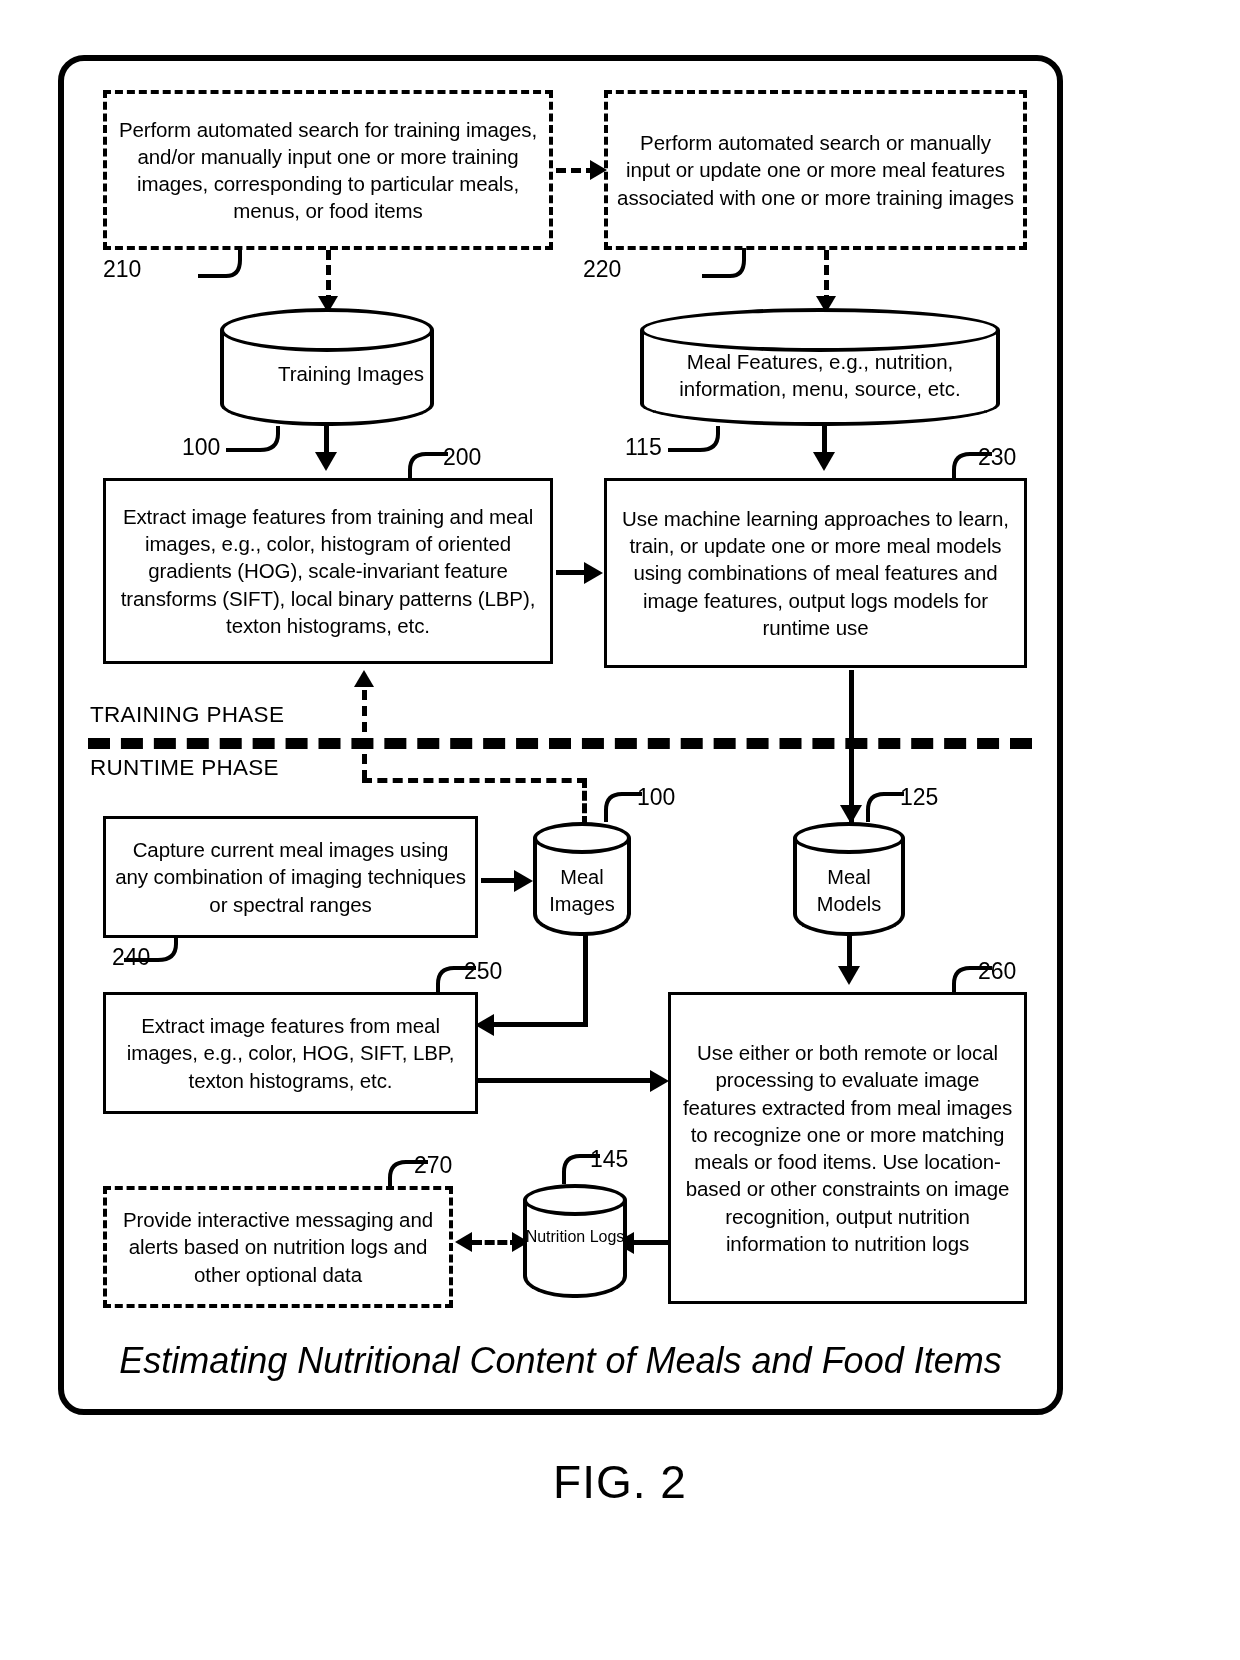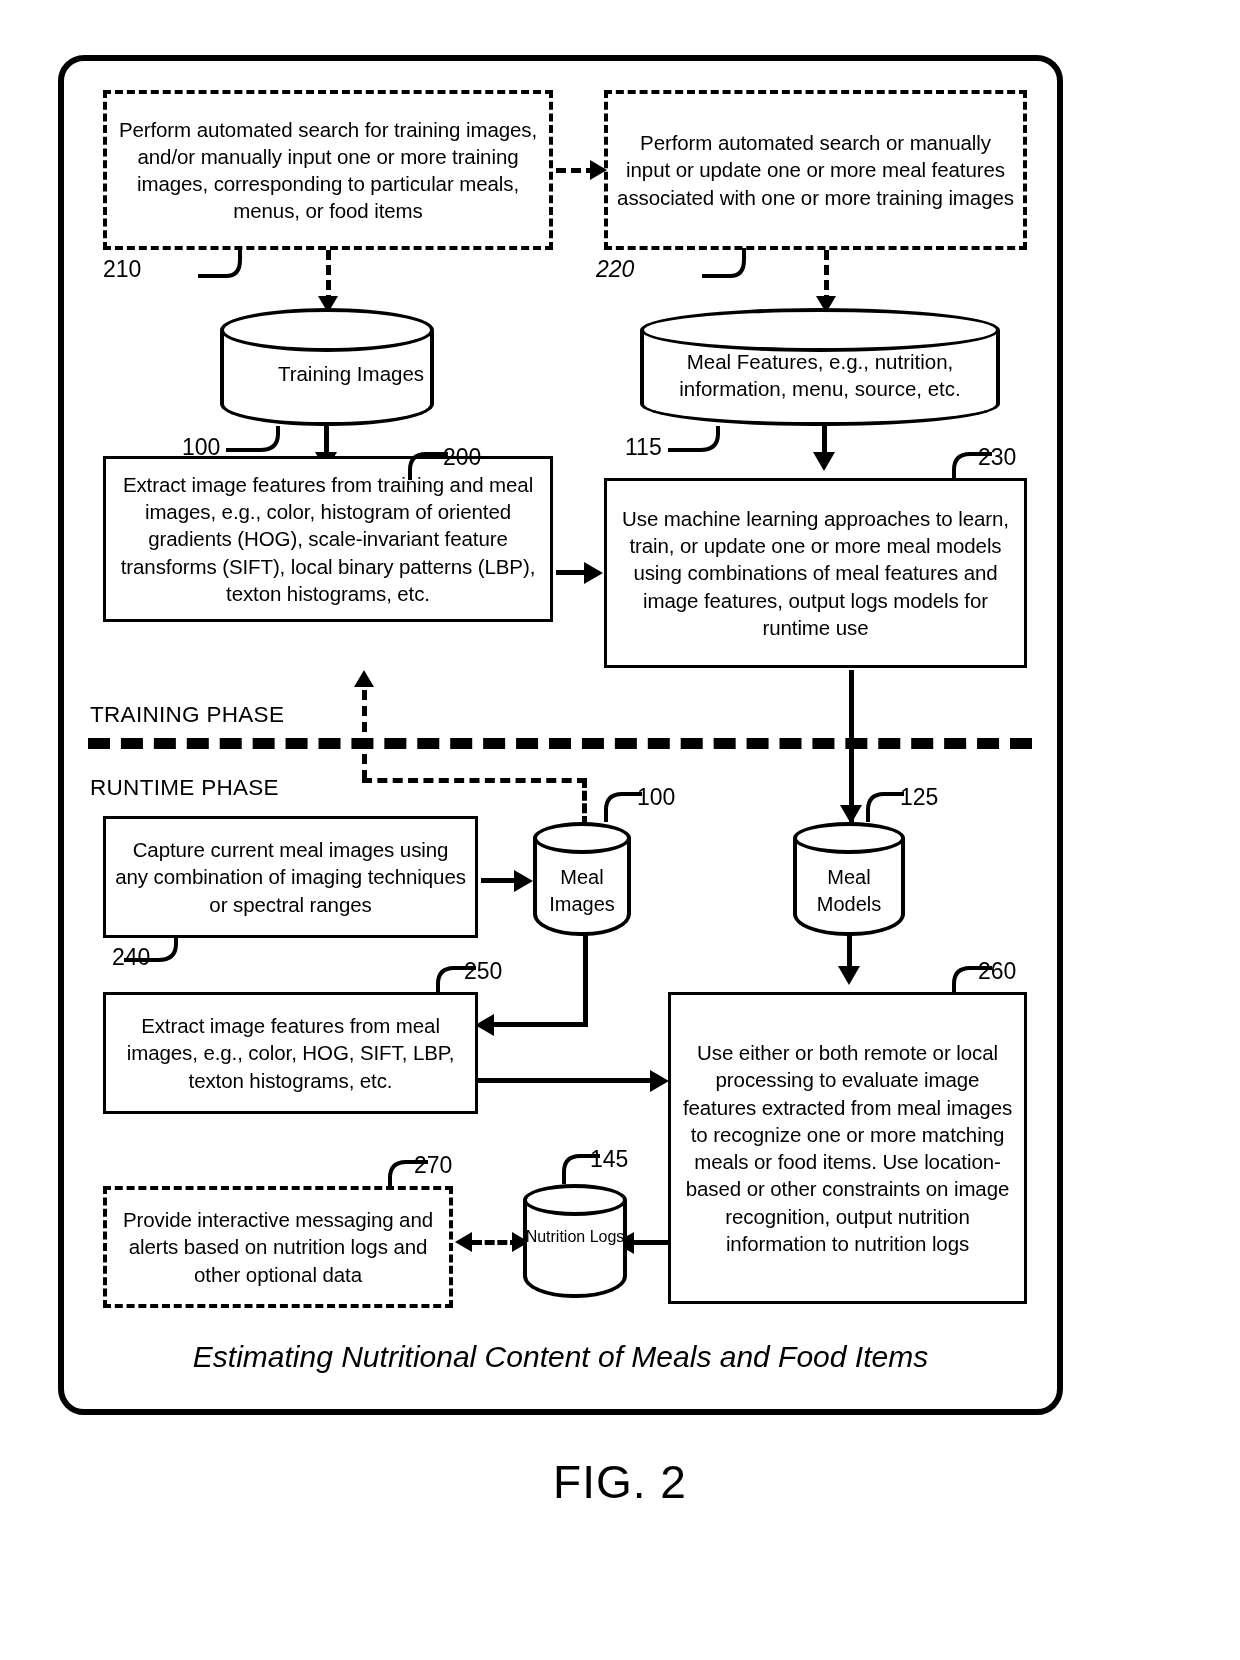--- a/index.html
+++ b/index.html
@@ -170,21 +170,21 @@
     z-index: 8;
   }
 
   
   #figure-caption {
     position: absolute;
     left: 58px; top: 1340px;
     width: 1005px;
     text-align: center;
     font-style: italic;
-    font-size: 30px;
+    font-size: 36px;
     z-index: 9;
   }
   #fig-number {
     position: absolute;
     left: 0; top: 1455px;
     width: 1240px;
     text-align: center;
     font-size: 46px;
     letter-spacing: 1px;
   }
@@ -201,21 +201,21 @@
   <path d="M2,28 L30,28 Q44,28 44,12 L44,0" stroke="#000" stroke-width="4" fill="none"></path>
 </svg>
 <div class="ref" style="left:103px; top:256px;">210</div>
 
 <div class="node dashed-box" id="box-220" style="left:604px; top:90px; width:423px; height:160px;">
   <span class="txt">Perform automated search or manually input or update one or more meal features associated with one or more training images</span>
 </div>
 <svg class="leader" style="left:700px; top:248px; width:60px; height:32px;">
   <path d="M2,28 L30,28 Q44,28 44,12 L44,0" stroke="#000" stroke-width="4" fill="none"></path>
 </svg>
-<div class="ref" style="left:596px; top:256px;font-style:italic;">220</div>
+<div class="ref" style="left:583px; top:256px;">220</div>
 
 <div class="dln dln-h" style="left:556px; top:168px; width:40px;"></div>
 <div class="arrow-right-sm" style="left:590px; top:160px;"></div>
 
 <div class="dln dln-v" style="left:326px; top:250px; height:55px;"></div>
 <div class="arrow-down-sm" style="left:318px; top:296px;"></div>
 
 <div class="dln dln-v" style="left:824px; top:250px; height:55px;"></div>
 <div class="arrow-down-sm" style="left:816px; top:296px;"></div>
 
@@ -238,21 +238,21 @@
   <div class="cyl-label" style="top:40px;">Meal Features, e.g., nutrition, information, menu, source, etc.</div>
 </div>
 <svg class="leader" style="left:664px; top:424px; width:58px; height:34px;">
   <path d="M54,2 L54,10 Q54,26 36,26 L4,26" stroke="#000" stroke-width="4" fill="none"></path>
 </svg>
 <div class="ref" style="left:625px; top:434px;">115</div>
 
 <div class="ln ln-v" style="left:822px; top:424px; height:35px;"></div>
 <div class="arrow-down" style="left:813px; top:452px;"></div>
 
-<div class="node solid-box" id="box-200" style="left:103px; top:456px; width:450px; height:166px;text-align:center;">
+<div class="node solid-box" id="box-200" style="left:103px; top:478px; width:450px; height:186px;text-align:center;">
   <span class="txt">Extract image features from training and meal images, e.g., color, histogram of oriented gradients (HOG), scale-invariant feature transforms (SIFT), local binary patterns (LBP), texton histograms, etc.</span>
 </div>
 <svg class="leader" style="left:404px; top:452px; width:48px; height:30px;">
   <path d="M44,2 L22,2 Q6,2 6,18 L6,28" stroke="#000" stroke-width="4" fill="none"></path>
 </svg>
 <div class="ref" style="left:443px; top:444px;">200</div>
 
 <div class="node solid-box" id="box-230" style="left:604px; top:478px; width:423px; height:190px;">
   <span class="txt">Use machine learning approaches to learn, train, or update one or more meal models using combinations of meal features and image features, output logs models for runtime use</span>
 </div>
@@ -262,21 +262,21 @@
 <div class="ref" style="left:978px; top:444px;">230</div>
 
 <div class="ln ln-h" style="left:556px; top:570px; width:32px;"></div>
 <div class="arrow-right" style="left:584px; top:562px;"></div>
 
 <div class="ln ln-v" style="left:849px; top:670px; height:155px;"></div>
 <div class="arrow-down" style="left:840px; top:805px;"></div>
 
 <div id="phase-divider"></div>
 <div class="phase-label" style="left:90px; top:702px;">TRAINING PHASE</div>
-<div class="phase-label" style="left:90px; top:755px;margin-top:20px;">RUNTIME PHASE</div>
+<div class="phase-label" style="left:90px; top:755px;">RUNTIME PHASE</div>
 
 <div class="dln dln-v" style="left:582px; top:778px; height:48px;"></div>
 <div class="dln dln-h" style="left:362px; top:778px; width:225px;"></div>
 <div class="dln dln-v" style="left:362px; top:690px; height:90px;"></div>
 <div class="arrow-up-sm" style="left:354px; top:670px;"></div>
 
 <div class="node solid-box" id="box-240" style="left:103px; top:816px; width:375px; height:122px;text-align:center;">
   <span class="txt">Capture current meal images using any combination of imaging techniques or spectral ranges</span>
 </div>
 <svg class="leader" style="left:120px; top:934px; width:60px; height:32px;">

